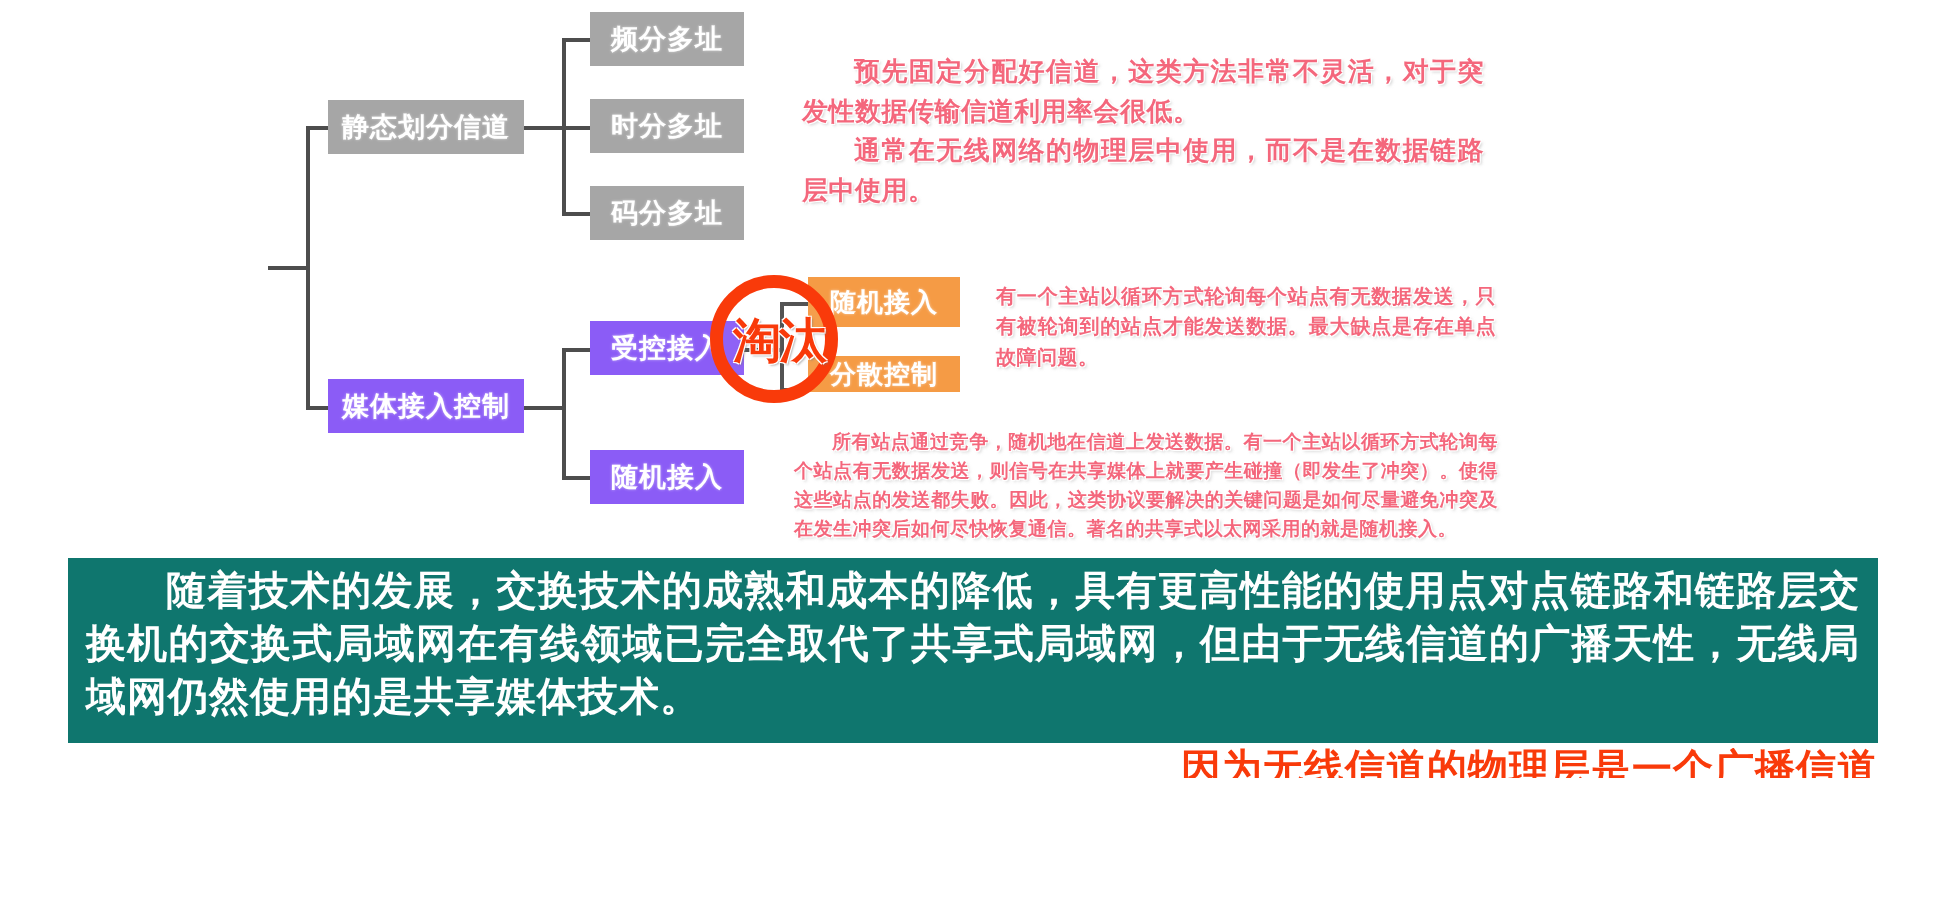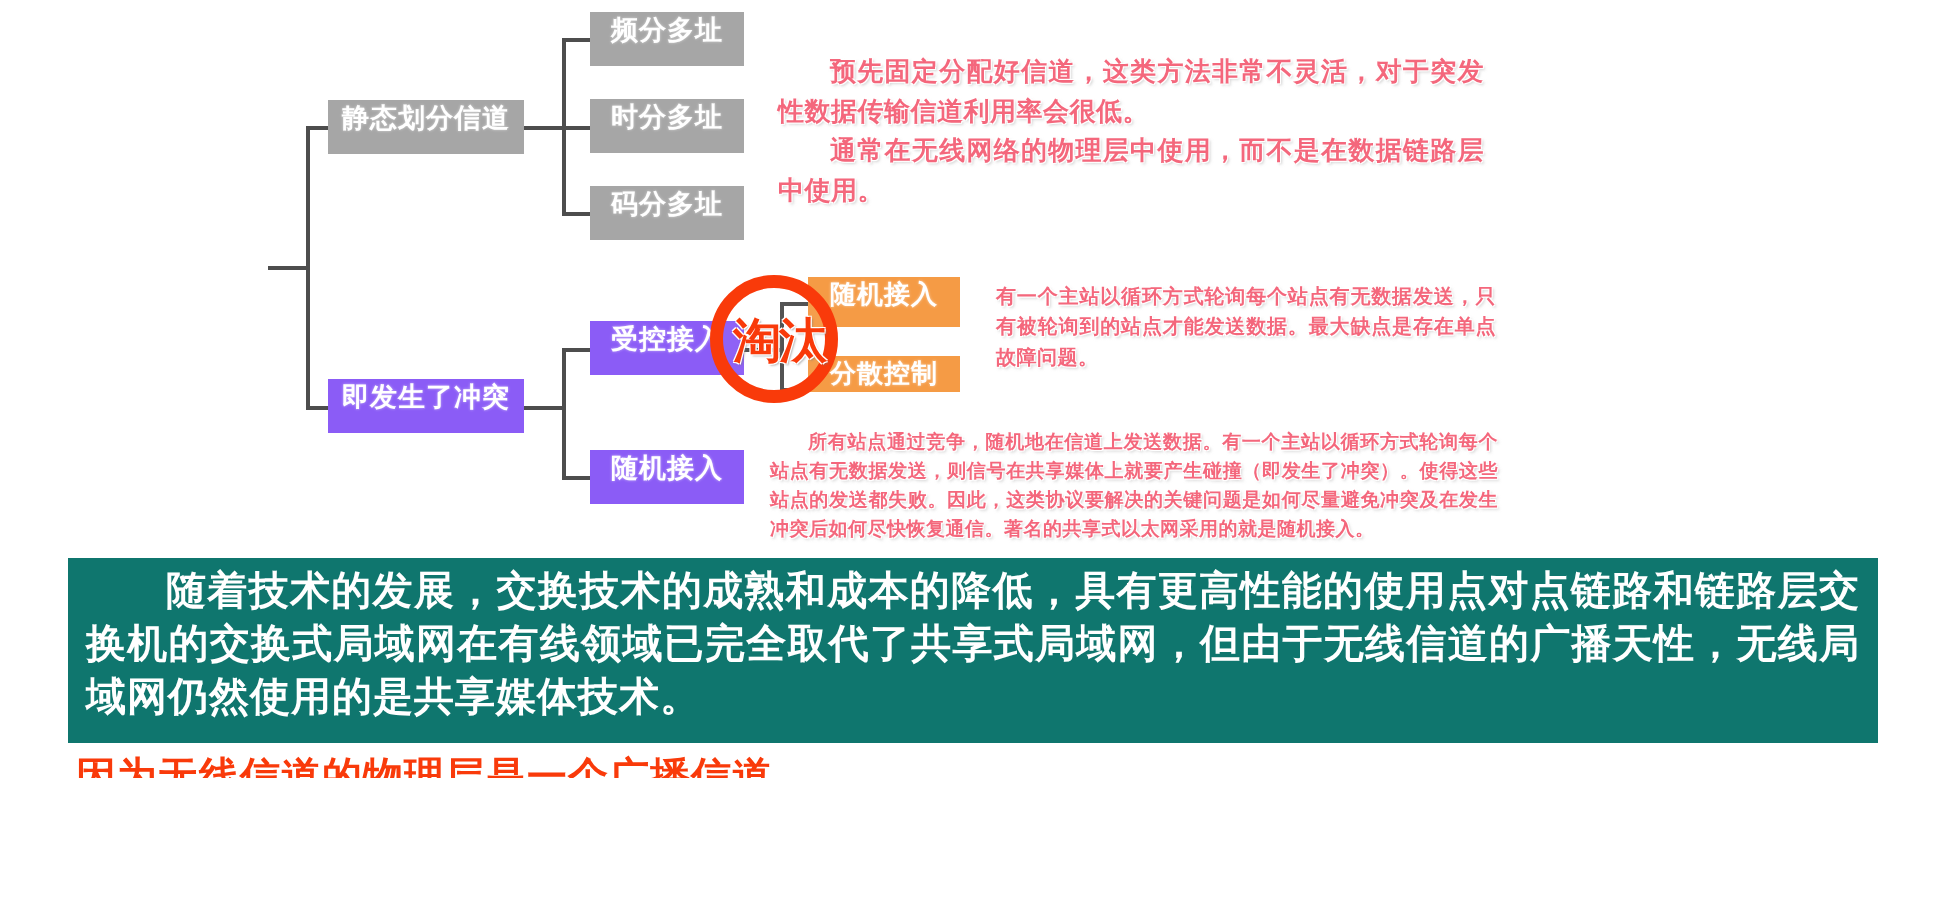--- a/index.html
+++ b/index.html
@@ -9,21 +9,21 @@
     background:#ffffff;
     font-family:"Liberation Sans","DejaVu Sans",sans-serif;
     overflow:hidden;
     position:relative;
   }
   #stage{position:absolute;left:0;top:0;width:1941px;height:924px;overflow:hidden;}
 
   
   .node{
     position:absolute;
-    display:flex;align-items:flex-start;justify-content:center;
+    display:flex;align-items:center;justify-content:center;
     color:#ffffff;
     font-weight:bold;
     letter-spacing:1px;
     text-shadow:0 0 3px rgba(255,255,255,.55);
     box-sizing:border-box;
     z-index:6;
   }
   .node-root{
     background:#1060c0;
     border:2px solid #cfe2f7;
@@ -50,21 +50,21 @@
        1px -1px 0 rgba(255,255,255,.95),
       -1px -1px 0 rgba(255,255,255,.95),
        2px 2px 3px rgba(170,170,170,.55);
     line-height:1.52;
     z-index:5;
     letter-spacing:.5px;
   }
   .anno-top{font-size:26px;text-align:justify;}
   .anno-mid{font-size:20px;text-align:justify;}
   .anno-small{font-size:19px;text-align:justify;}
-  .indent{display:block;text-indent:2em;}
+  .indent{display:block;text-indent:2em;margin-left:24px;}
 
   
   #stamp{
     position:absolute;
     left:710px;top:275px;
     width:128px;height:128px;
     border-radius:50%;
     border:13px solid #f93a0a;
     box-sizing:border-box;
     display:flex;align-items:center;justify-content:flex-end;
@@ -103,22 +103,22 @@
     text-align:justify;
     text-indent:2em;
   }
   
   #banner-clip{
     position:absolute;
     left:68px;top:748px;width:1810px;height:30px;
     overflow:hidden;z-index:8;
   }
   #banner-clip p{
-    margin:8px;color:#f93a0a;font-size:40px;font-weight:bold;
-    text-align:left;letter-spacing:1px;line-height:1;
+    margin:0;color:#f93a0a;font-size:40px;font-weight:bold;
+    text-align:right;letter-spacing:1px;line-height:1;
   }
 </style>
 </head>
 <body>
 
 <div id="stage">
 
   <div class="ln lnh" style="left:268px;top:266px;width:42px;"></div>
 
   <div class="ln lnv" style="left:306px;top:126px;height:284px;"></div>
@@ -153,21 +153,21 @@
     <span>频分多址</span>
   </div>
   <div class="node node-gray" style="left:590px;top:99px;width:154px;height:54px;">
     <span>时分多址</span>
   </div>
   <div class="node node-gray" style="left:590px;top:186px;width:154px;height:54px;">
     <span>码分多址</span>
   </div>
 
   <div class="node node-orange" style="left:328px;top:379px;width:196px;height:54px;">
-    <span>即发生了冲突</span>
+    <span>媒体接入控制</span>
   </div>
 
   <div class="node node-orange" style="left:590px;top:321px;width:154px;height:54px;">
     <span>受控接入</span>
   </div>
   <div class="node node-orange" style="left:590px;top:450px;width:154px;height:54px;">
     <span>随机接入</span>
   </div>
 
   <div class="node node-orange-d" style="left:808px;top:277px;width:152px;height:50px;">

